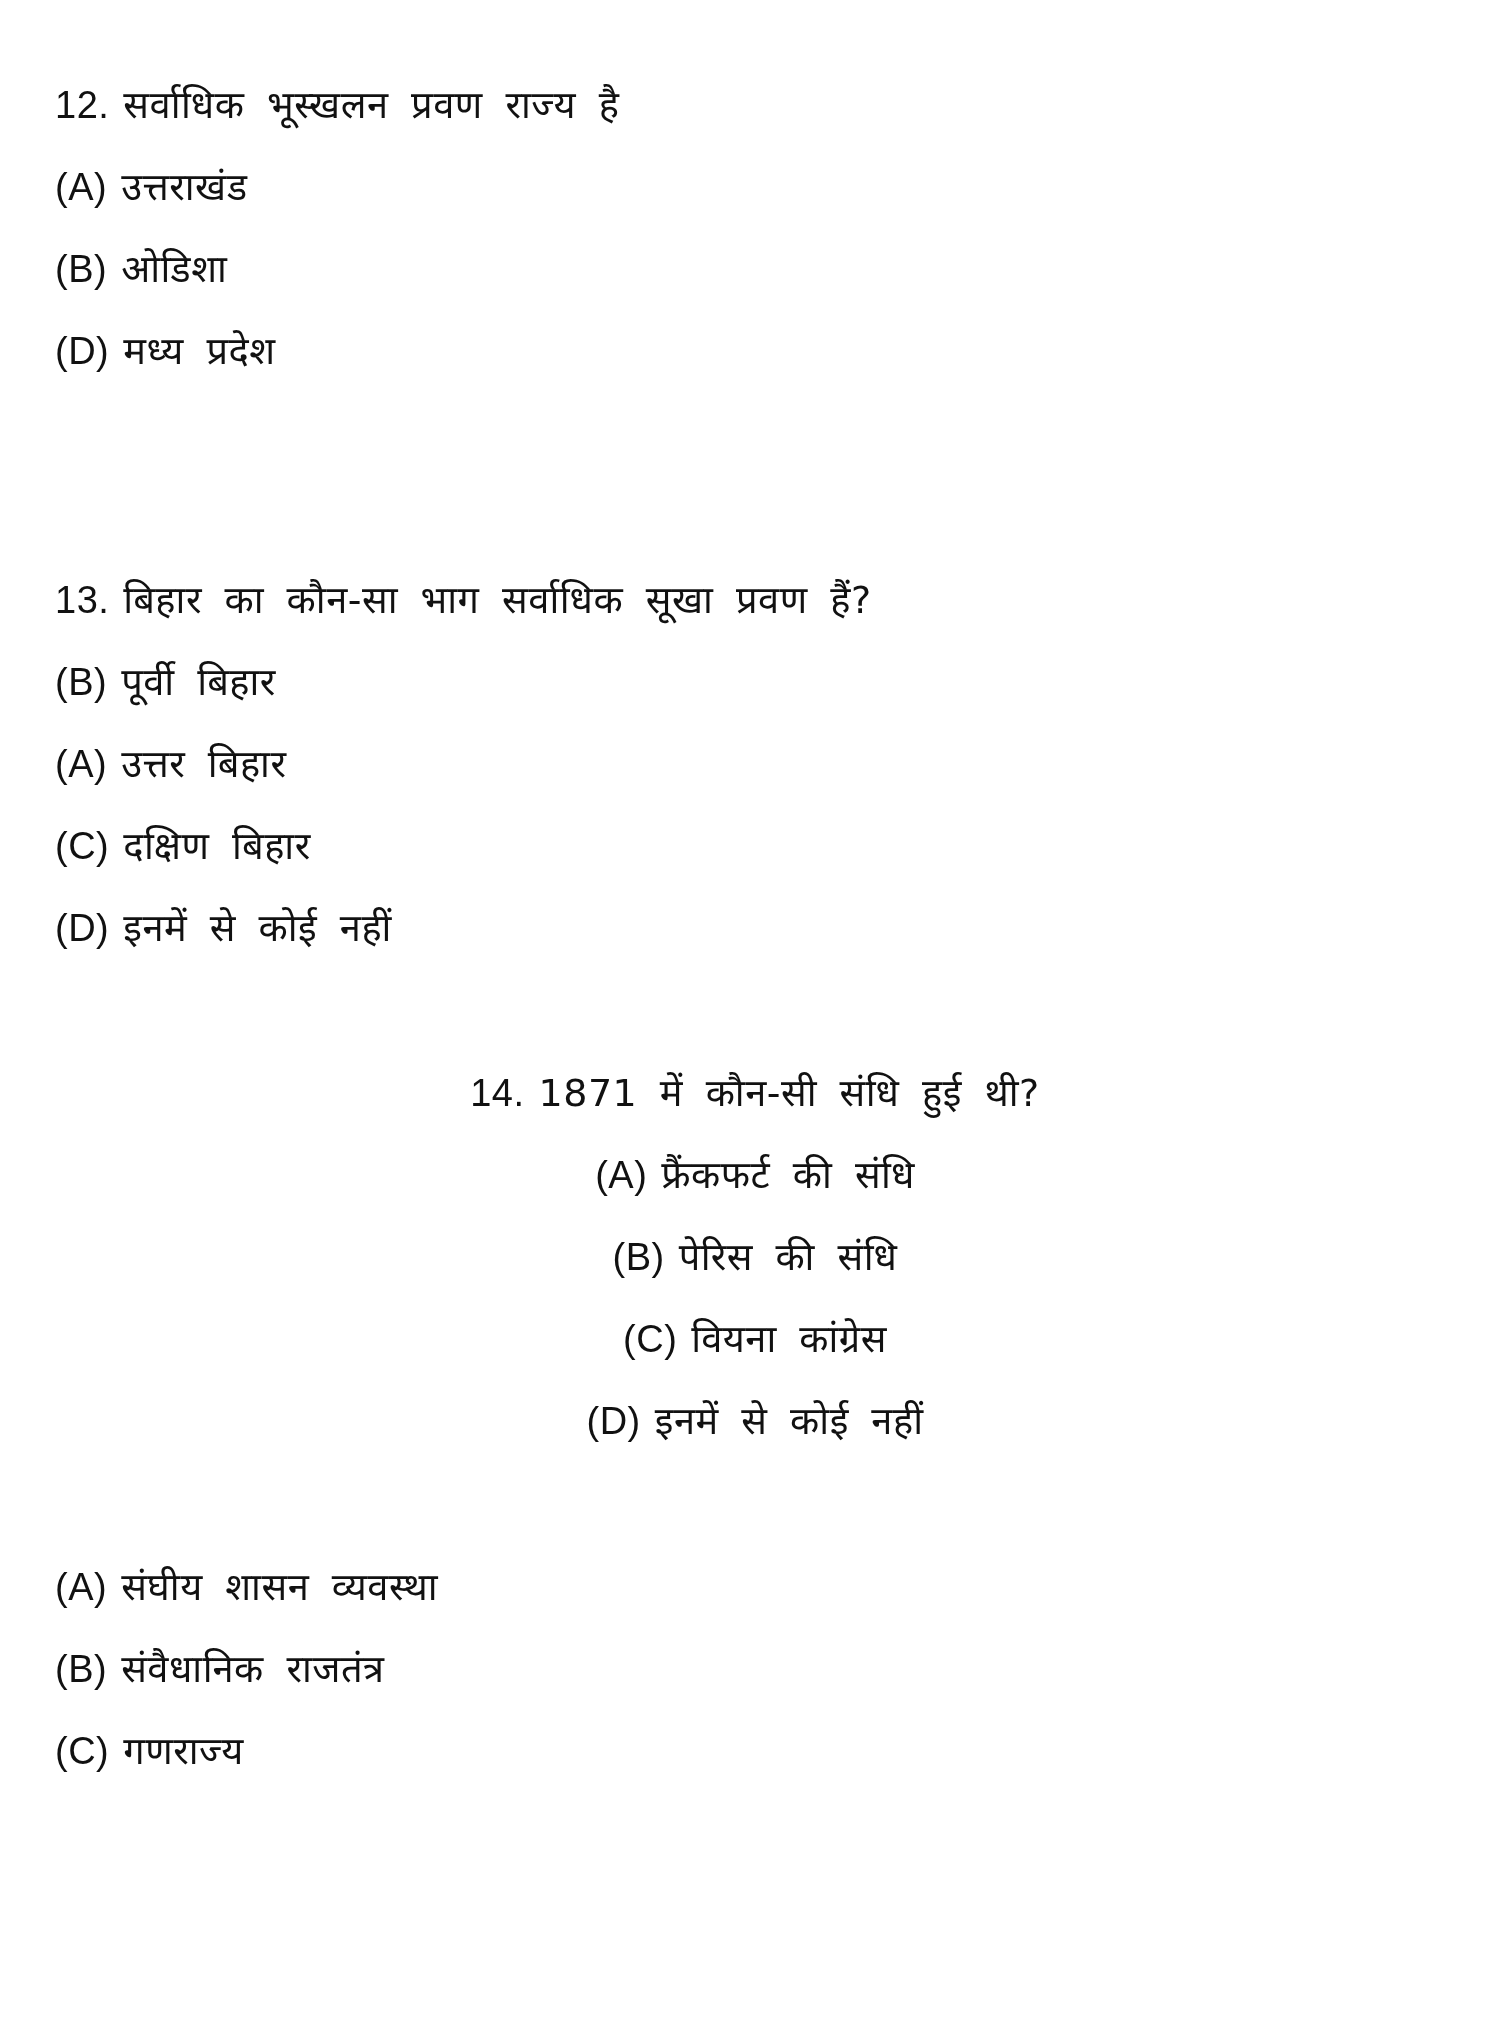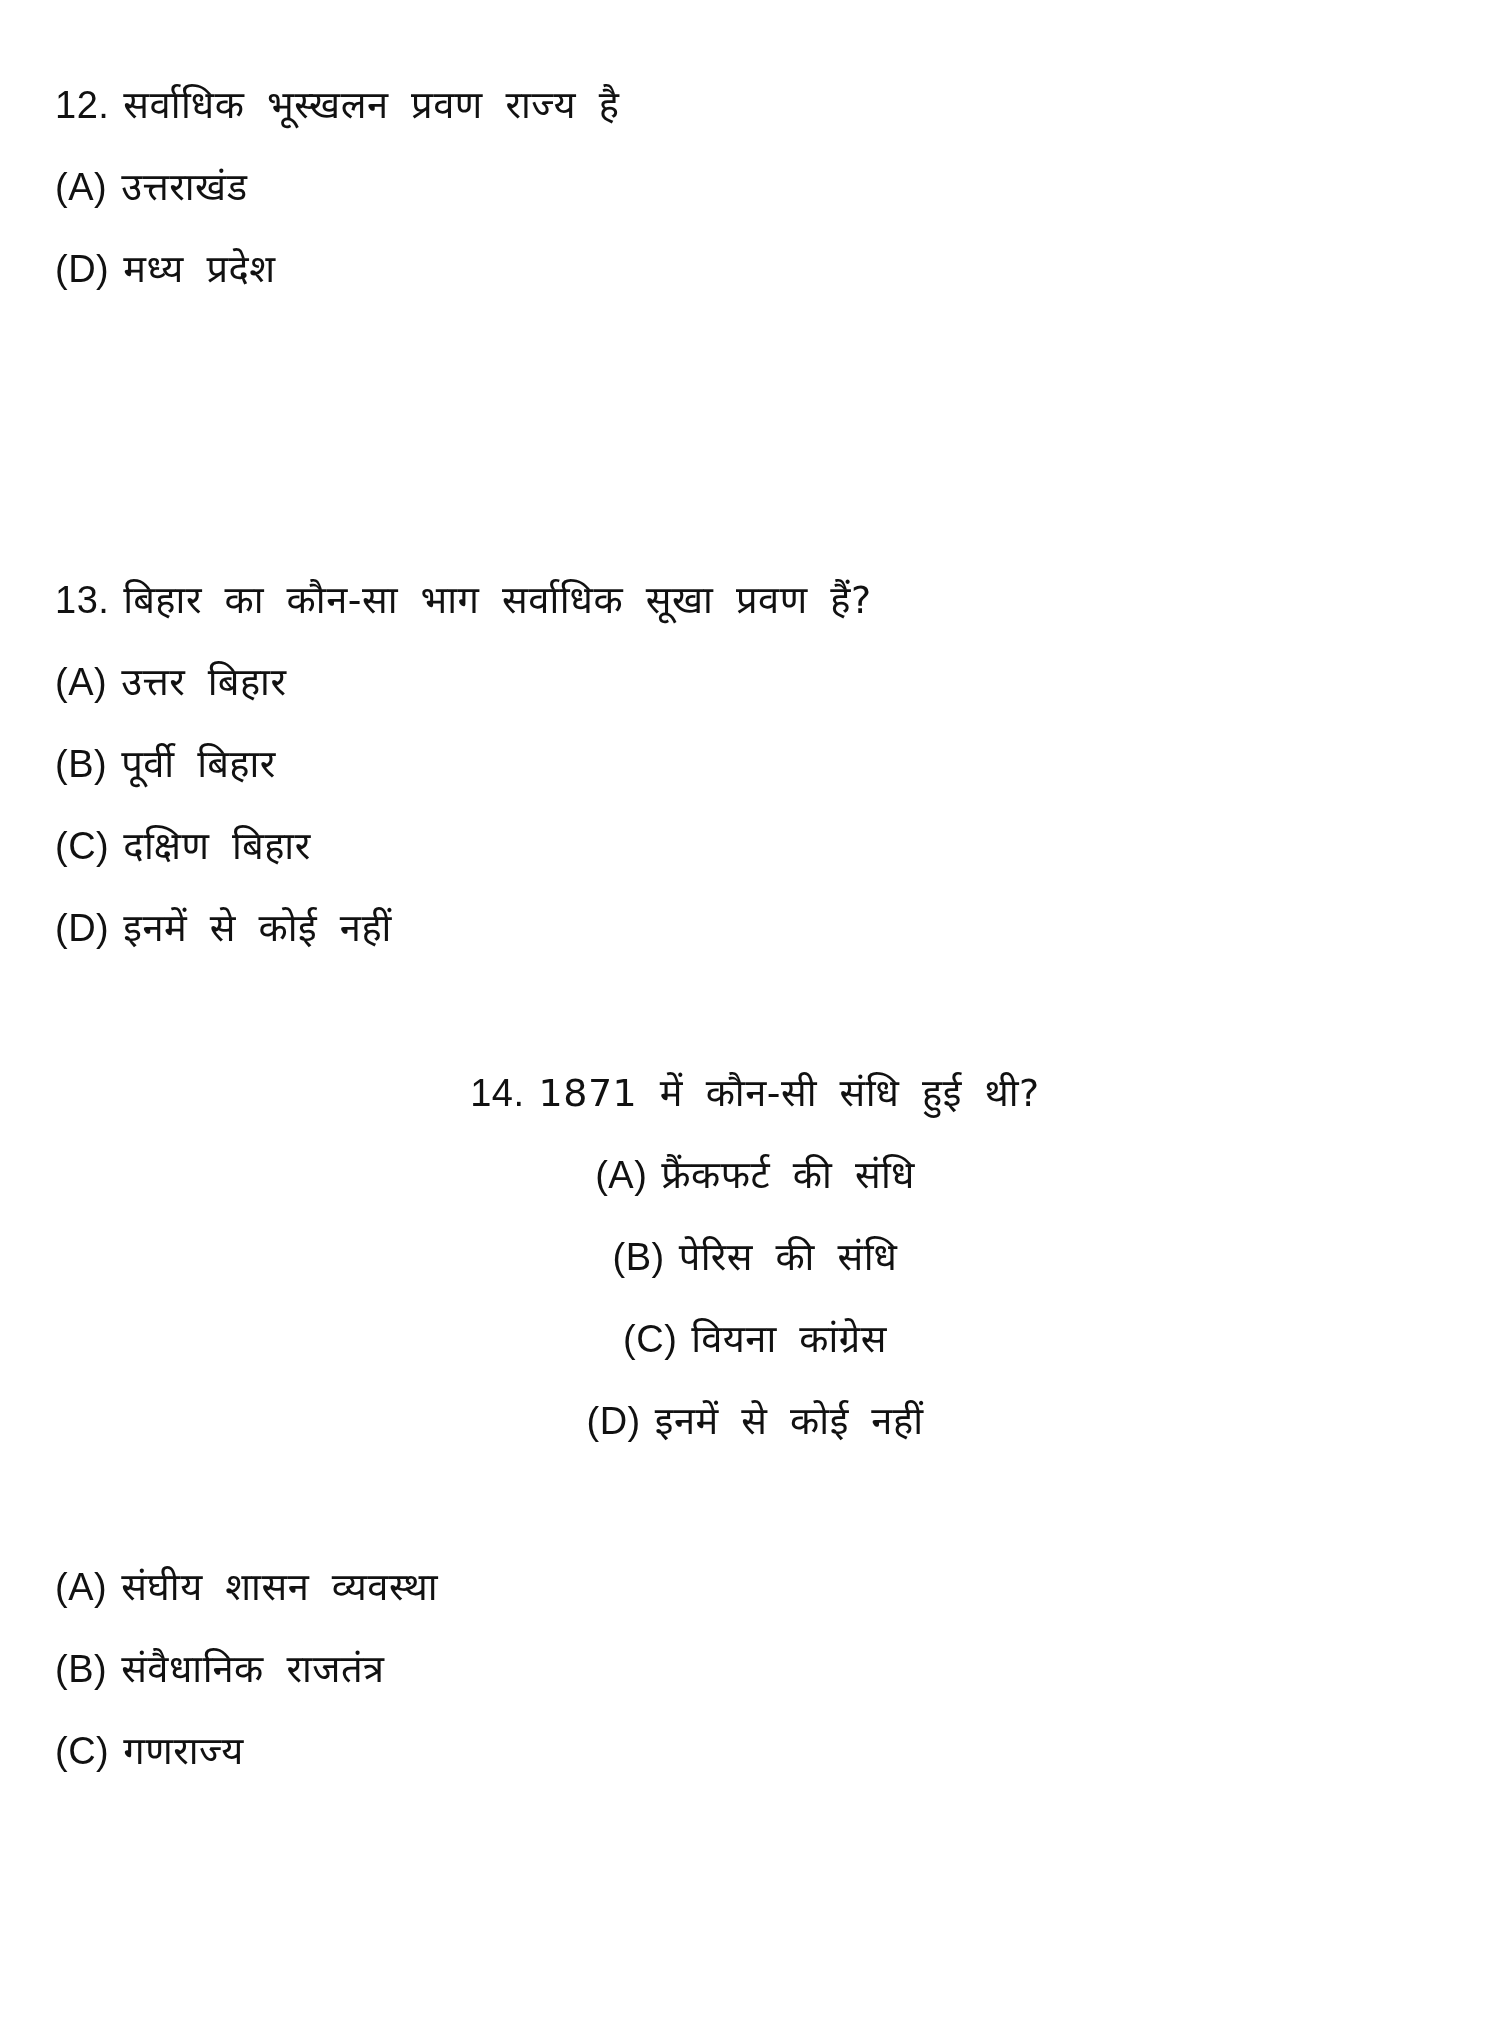--- a/index.html
+++ b/index.html
@@ -49,33 +49,36 @@
 <div class="page">
 
   <div class="question-block" style="top:60px;">
     <div class="line">
       <span class="qnum">12.</span><span class="qtext">सर्वाधिक भूस्खलन प्रवण राज्य है</span>
     </div>
     <div class="line">
       <span class="opt-label">(A)</span><span class="opt-text">उत्तराखंड</span>
     </div>
     <div class="line">
+      <span class="opt-label">(B)</span><span class="opt-text">ओडिशा</span>
+    </div>
+    <div class="line">
       <span class="opt-label">(D)</span><span class="opt-text">मध्य प्रदेश</span>
     </div>
   </div>
 
   <div class="question-block" style="top:555px;">
     <div class="line">
       <span class="qnum">13.</span><span class="qtext">बिहार का कौन-सा भाग सर्वाधिक सूखा प्रवण हैं?</span>
     </div>
     <div class="line">
-      <span class="opt-label">(A)</span><span class="opt-text">उत्तर बिहार</span>
+      <span class="opt-label">(B)</span><span class="opt-text">पूर्वी बिहार</span>
     </div>
     <div class="line">
-      <span class="opt-label">(B)</span><span class="opt-text">पूर्वी बिहार</span>
+      <span class="opt-label">(A)</span><span class="opt-text">उत्तर बिहार</span>
     </div>
     <div class="line">
       <span class="opt-label">(C)</span><span class="opt-text">दक्षिण बिहार</span>
     </div>
     <div class="line">
       <span class="opt-label">(D)</span><span class="opt-text">इनमें से कोई नहीं</span>
     </div>
   </div>
 
   <div class="question-block" style="top:1048px;text-align:center;">

